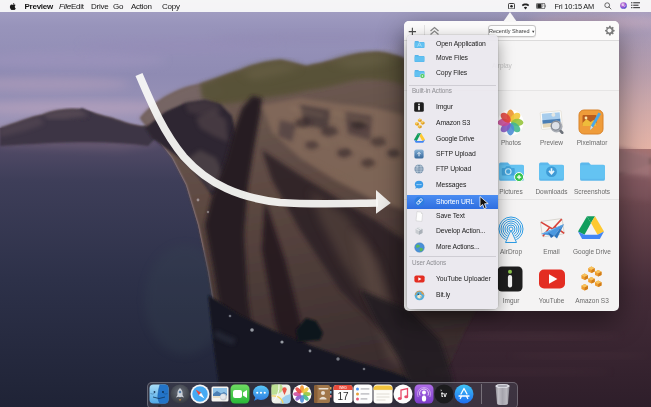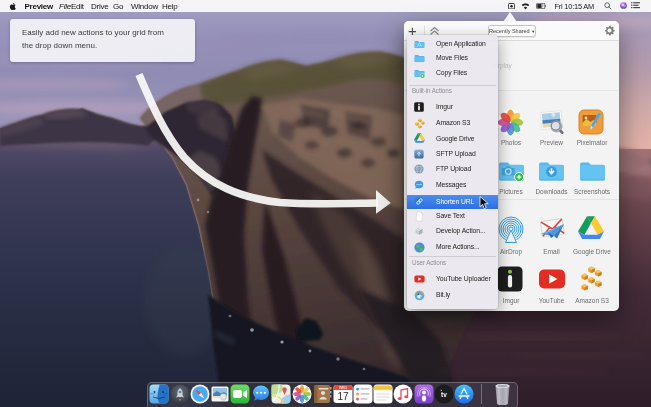--- a/index.html
+++ b/index.html
@@ -126,23 +126,20 @@
       <ellipse cx="540" cy="336" rx="80" ry="3" fill="#6b4a54" opacity="0.28" filter="url(#s3)"></ellipse>
  <ellipse cx="580" cy="356" rx="70" ry="2.5" fill="#5e4049" opacity="0.25" filter="url(#s3)"></ellipse>
  <ellipse cx="520" cy="372" rx="90" ry="3" fill="#523842" opacity="0.25" filter="url(#s3)"></ellipse>
 </svg>
 
 <svg class="abs" style="top:0;left:0" width="651" height="407" viewBox="0 0 651 407">
  <path d="M139,74.5 C152,105 164,133 184,157 C209,185 240,198 280,202.5 C312,204.8 346,203.5 378,203" fill="none" stroke="rgba(250,250,248,0.93)" stroke-width="7.6"></path>
  <path d="M376,190 L390.8,202.9 L376,213.7 Z" fill="rgba(250,250,248,0.93)"></path>
 </svg>
 
-<div class="abs" style="left:10px;top:19px;width:185px;height:43px;background:rgba(243,244,247,0.93);border-radius:3px;box-shadow:0 1px 3px rgba(0,0,0,0.25);">
- <div style="margin:7px 0 0 12px;font-size:8px;line-height:13px;color:#3a3a3c;">Easily add new actions to your grid from<br>the drop down menu.</div>
-</div>
 
 <div id="panel" class="abs" style="left:404px;top:21px;width:215px;height:290px;background:#f4f3f3;border-radius:5px;box-shadow:0 10px 28px rgba(0,0,0,0.45);">
 <div class="abs" style="left:0;top:0;width:215px;height:19px;background:#fbfafa;border-radius:5px 5px 0 0;border-bottom:1px solid #dcdbdb;"></div>
 <div class="abs" style="left:4px;top:1px;width:12px;height:16px;font-size:15px;color:#4a4a4a;">+</div>
 <div class="abs" style="left:20px;top:4px;width:1px;height:11px;background:#e3e2e2;"></div>
 <svg class="abs" style="left:25px;top:4.5px" width="11" height="10" viewBox="0 0 11 10">
         <path d="M1.5,5 L5.5,1.5 L9.5,5 M1.5,8.5 L5.5,5 L9.5,8.5" fill="none" stroke="#8a8a8a" stroke-width="1.3"></path>
       </svg>
 <div class="abs" style="left:84px;top:4px;width:46px;height:10px;background:#fefefe;border:0.5px solid #c6c5c5;border-radius:3px;box-shadow:0 0.5px 1px rgba(0,0,0,0.08);font-size:5.5px;color:#3c3c3c;text-align:center;line-height:10px;white-space:nowrap;">Recently Shared <span style="font-size:4px;">▼</span></div>
 <svg class="abs" style="left:199px;top:3px" width="13" height="13" viewBox="0 0 24 24">
@@ -444,22 +441,22 @@
 
 <div id="menubar" class="abs" style="left:0;top:0;width:651px;height:12px;background:rgba(248,248,248,0.96);font-size:8px;letter-spacing:-0.25px;color:#151515;">
  <svg class="abs" style="left:8.5px;top:1.5px" width="8.5" height="9" viewBox="0 0 24 24">
         <path fill="#1a1a1a" d="M16.4,12.6c0-2.6,2.1-3.8,2.2-3.9c-1.2-1.8-3.1-2-3.7-2c-1.6-0.2-3.1,0.9-3.9,0.9c-0.8,0-2-0.9-3.4-0.9C5.9,6.8,4.3,7.8,3.4,9.3c-1.8,3.1-0.5,7.7,1.3,10.2c0.9,1.2,1.9,2.6,3.2,2.6c1.3-0.1,1.8-0.8,3.4-0.8c1.6,0,2,0.8,3.4,0.8c1.4,0,2.3-1.2,3.1-2.5c1-1.4,1.4-2.8,1.4-2.9C19.2,16.7,16.4,15.6,16.4,12.6z M13.8,5.1c0.7-0.9,1.2-2.1,1.1-3.3c-1,0-2.3,0.7-3,1.6c-0.7,0.8-1.2,2-1.1,3.2C11.9,6.7,13.1,6,13.8,5.1z"></path>
       </svg>
  <span class="abs" style="left:24.5px;top:1.5px;font-weight:bold;">Preview</span>
  <span class="abs" style="left:59px;top:1.5px;font-style:italic;">File</span>
  <span class="abs" style="left:71px;top:1.5px;text-align:right;">Edit</span>
  <span class="abs" style="left:91px;top:1.5px;">Drive</span>
  <span class="abs" style="left:113px;top:1.5px;">Go</span>
- <span class="abs" style="left:131px;top:1.5px;">Window</span>
- <span class="abs" style="left:162px;top:1.5px;">Help</span>
+ <span class="abs" style="left:131px;top:1.5px;">Action</span>
+ <span class="abs" style="left:162px;top:1.5px;">Copy</span>
  <svg class="abs" style="left:507.5px;top:2.5px" width="7" height="6.5" viewBox="0 0 20 18">
         <rect x="1.2" y="1.2" width="17.6" height="15.6" rx="3" fill="none" stroke="#222" stroke-width="2.6"></rect>
         <circle cx="10" cy="9" r="3.6" fill="#222"></circle>
       </svg>
  <svg class="abs" style="left:520.5px;top:2.5px" width="9" height="7" viewBox="0 0 22 18">
         <path d="M11,16.5 L6.7,11.3 C7.9,10.3 9.4,9.7 11,9.7 s3.1,0.6,4.3,1.6 Z M4.1,8.3 C6,6.7,8.4,5.8,11,5.8 s5,0.9,6.9,2.5 L20.5,5 C18,2.8,14.7,1.5,11,1.5 S4,2.8,1.5,5 Z" fill="#222"></path>
       </svg>
  <svg class="abs" style="left:536px;top:3px" width="11" height="6" viewBox="0 0 28 16">
         <rect x="0.8" y="0.8" width="22" height="14.4" rx="2.5" fill="none" stroke="#222" stroke-width="1.8"></rect>
         <rect x="2.8" y="2.8" width="11" height="10.4" fill="#222"></rect>

